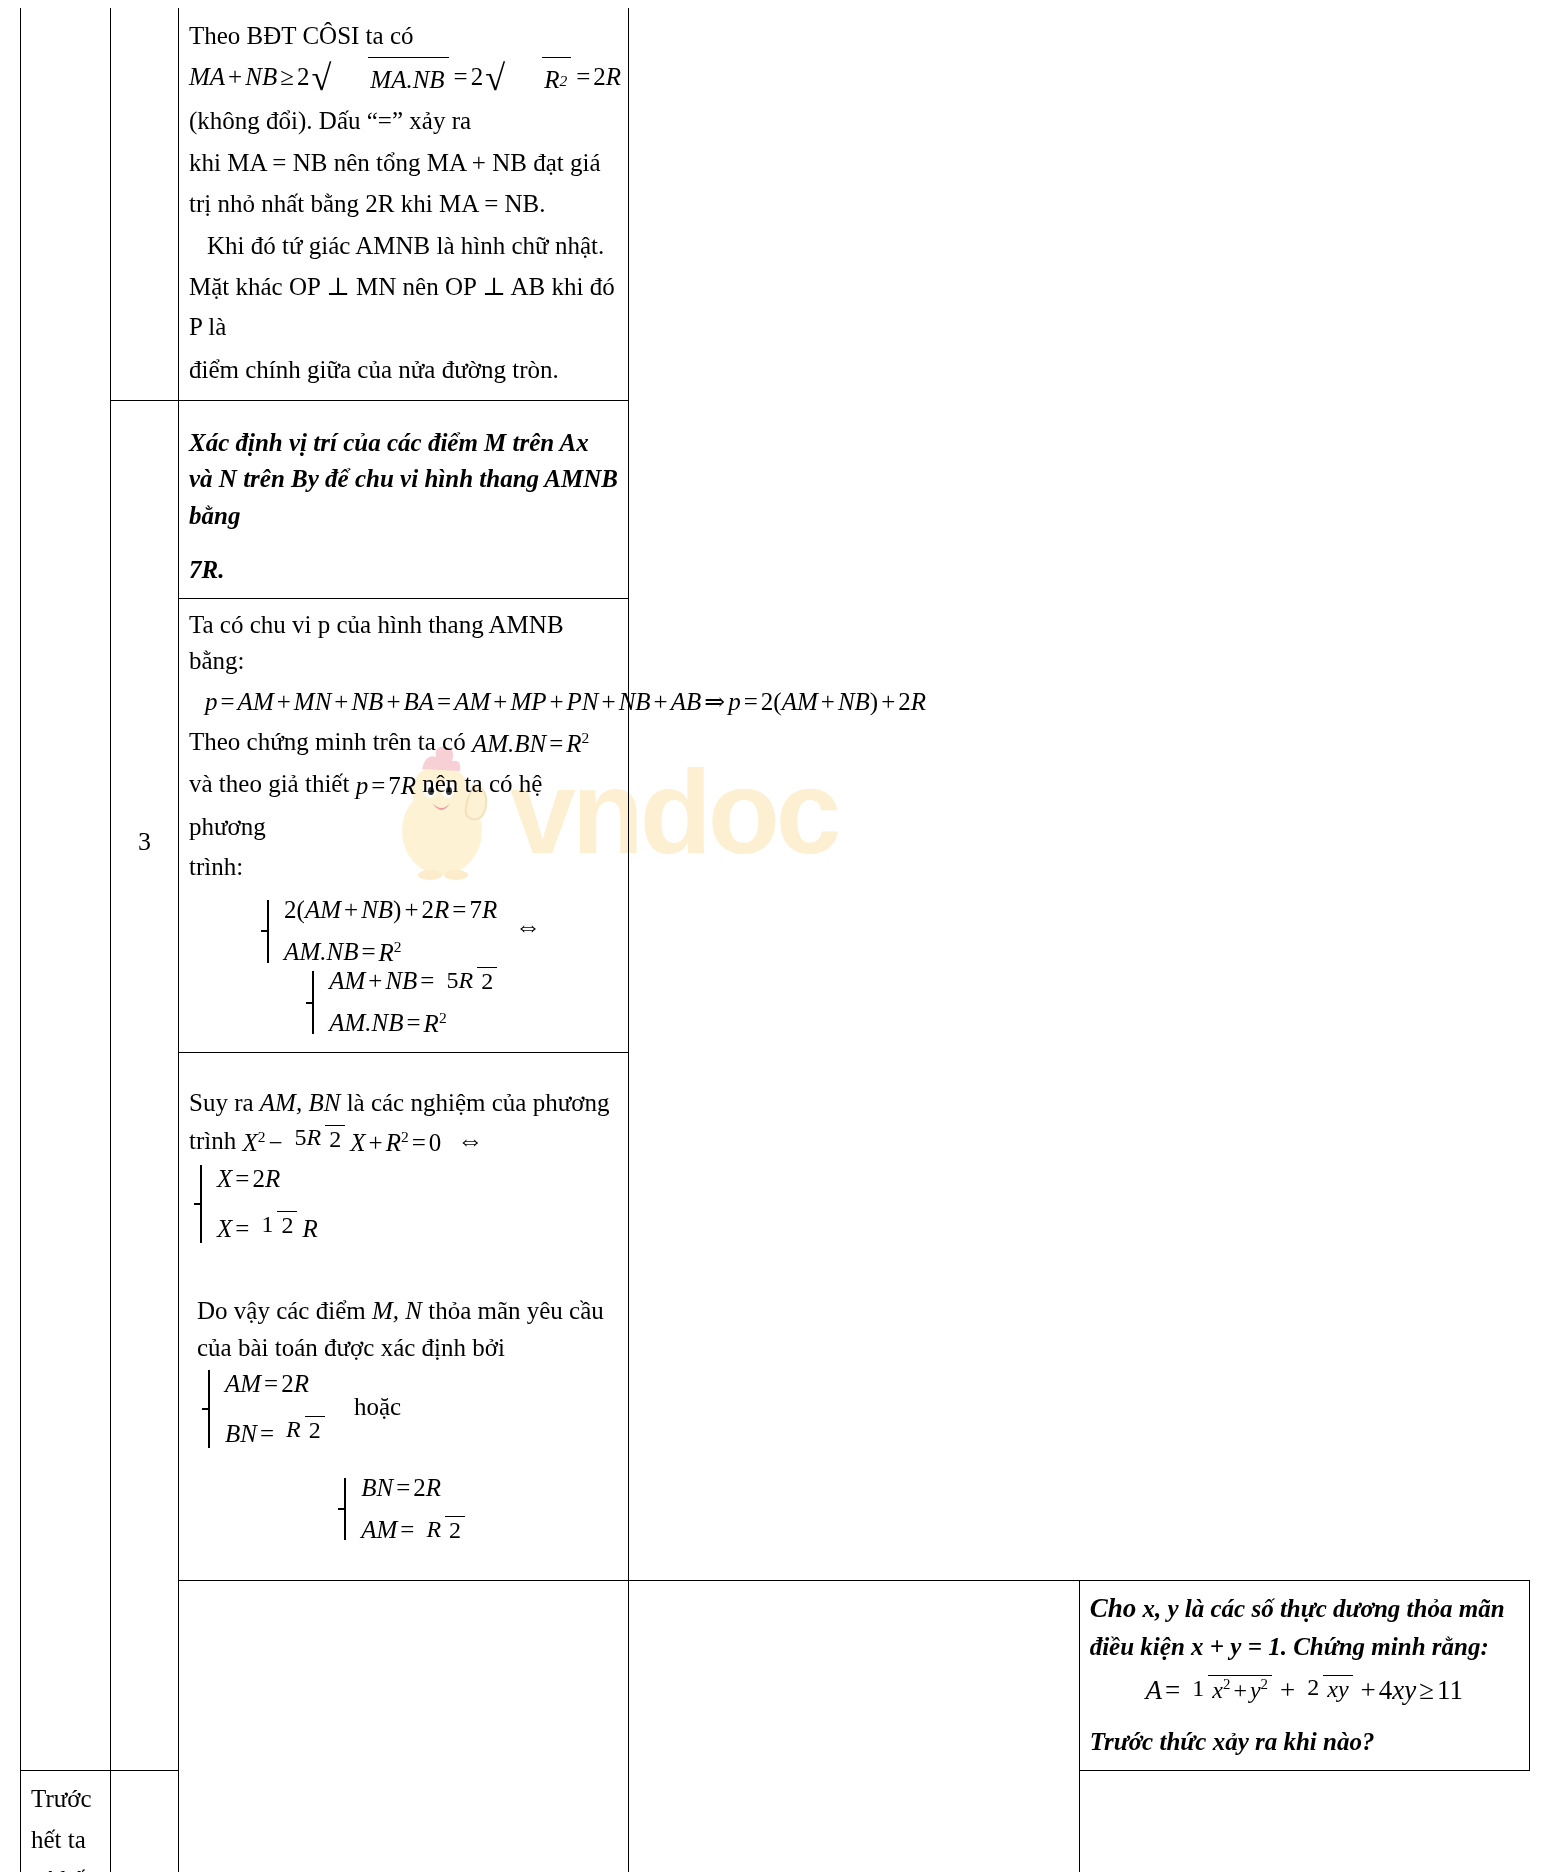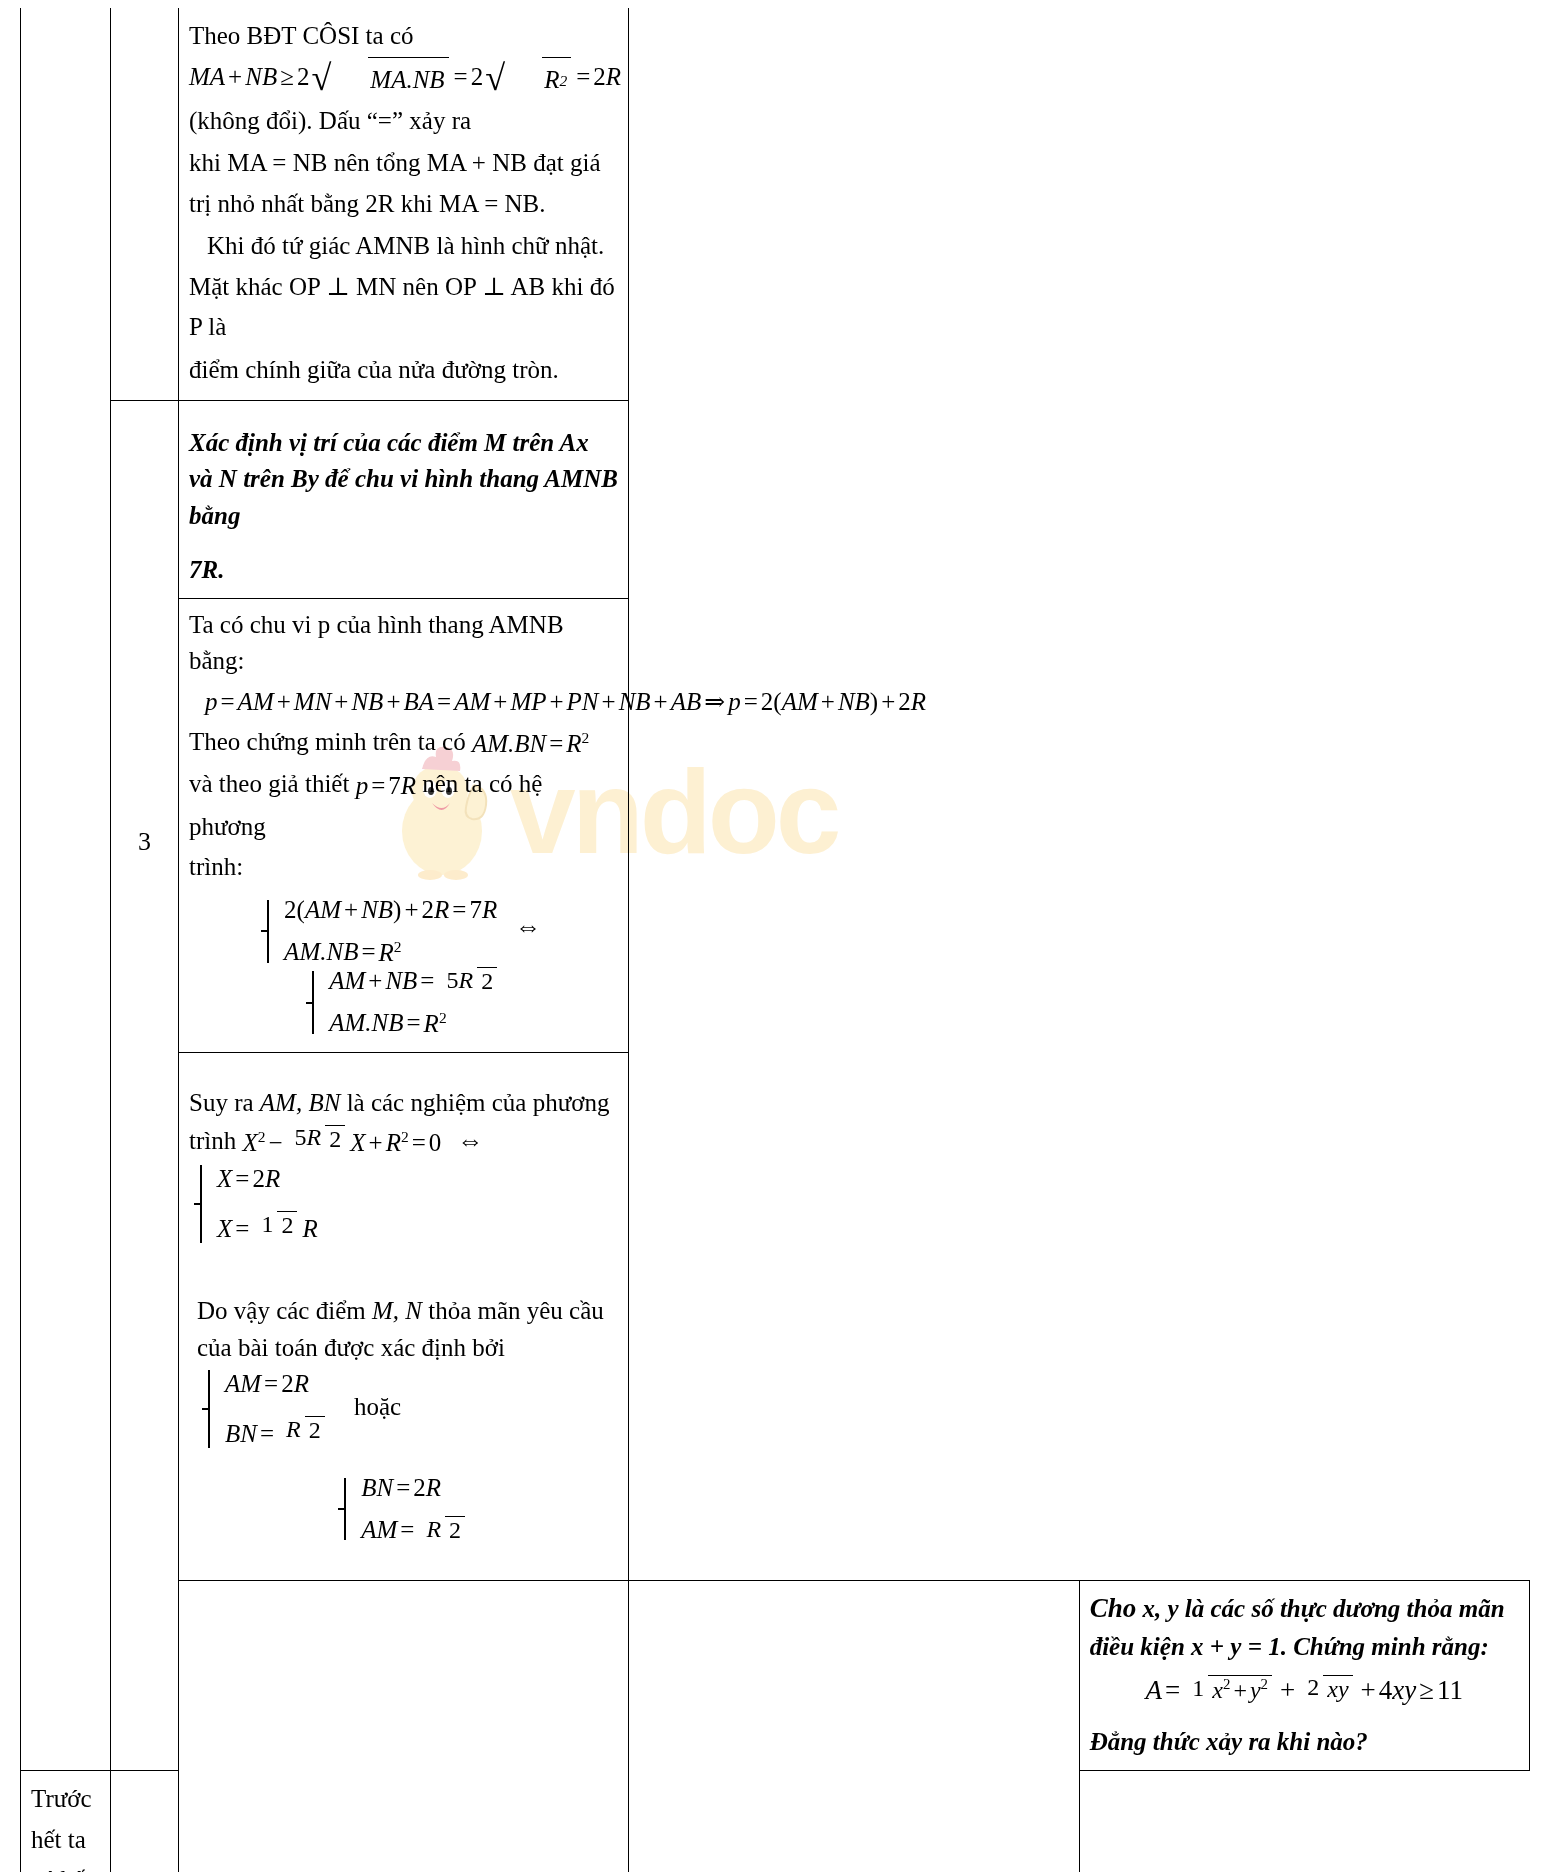--- a/index.html
+++ b/index.html
@@ -398,21 +398,21 @@
                   <span class="nu rm">2</span>
                   <span class="de">xy</span>
                 </span>
             <span class="op">+</span>
                 <span class="rm">4</span>
                 <span>xy</span>
                 <span class="op">≥</span>
                 <span class="rm">11</span>
           </span>
         </div>
-        <div class="ln bi ctr">Đẳng thức xảy ra khi nào?</div>
+        <div class="ln bi ctr">Trước thức xảy ra khi nào?</div>
       </td>
     </tr>
 
     <tr>
       <td>
         <div class="ln tall">
           <span>Trước hết ta có bất đẳng thức</span>
           
           
           

